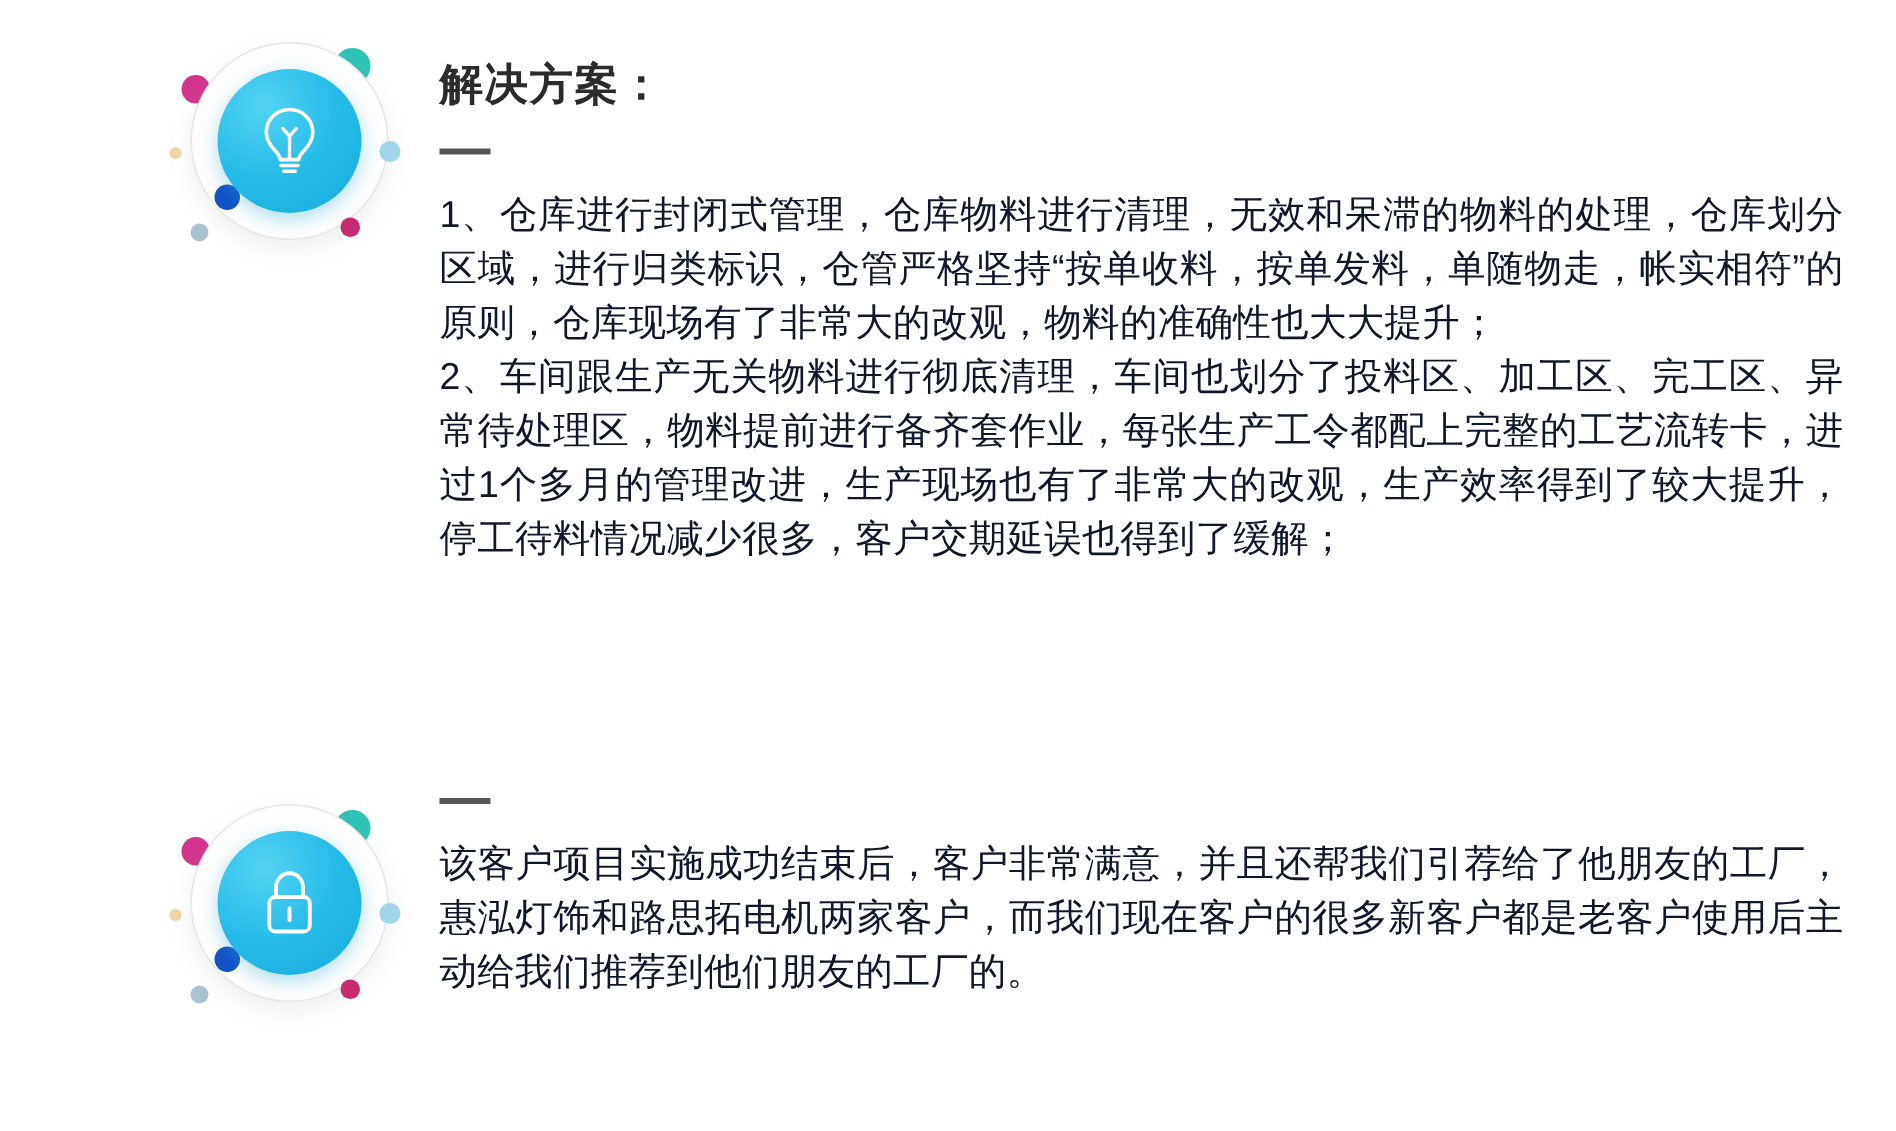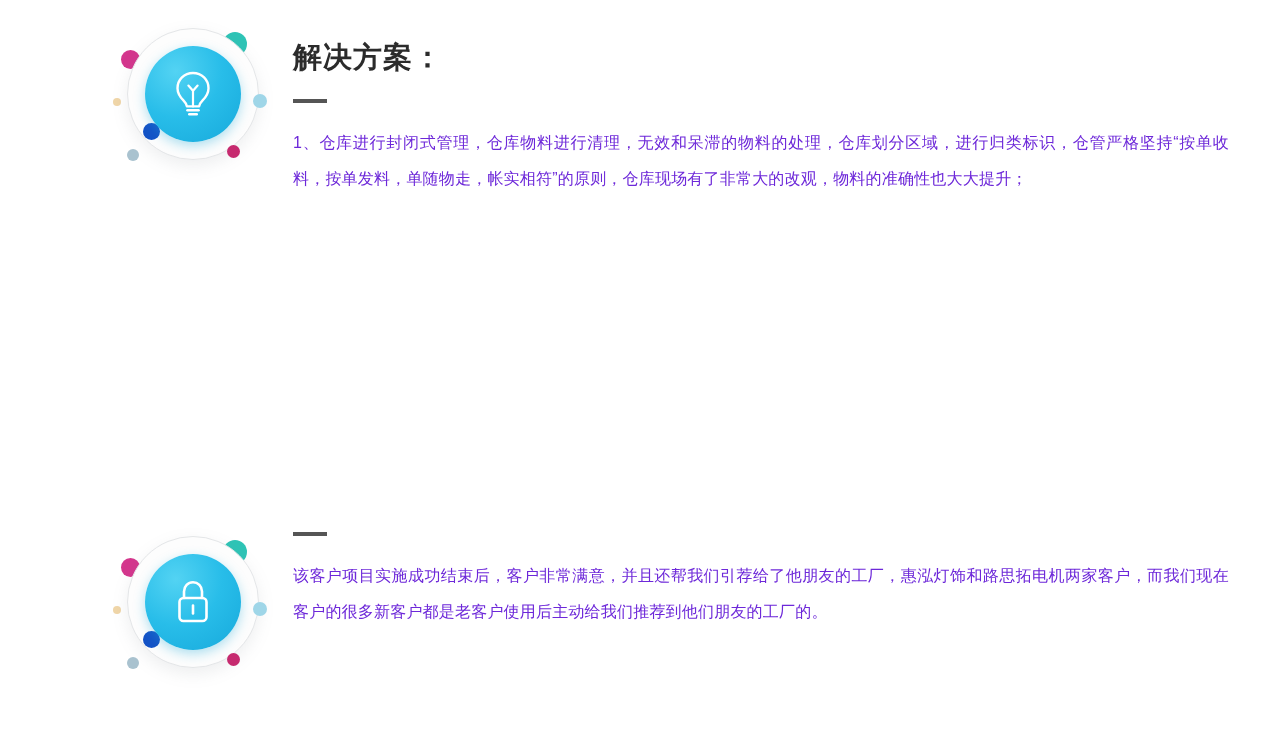--- a/index.html
+++ b/index.html
@@ -94,23 +94,23 @@
     line-height: 1.2;
   }
   .rule {
     width: 34px;
     height: 4px;
     background: #555;
     margin: 24px 0 0 0;
   }
   .body-text {
     margin-top: 22px;
-    font-size: 16px;
+    font-size: 25px;
     line-height: 36px;
-    color: #6d28d9;
+    color: #0f172a;
     text-align: justify;
     letter-spacing: 0.2px;
   }
   .body-text p {
     margin: 0;
   }
 </style>
 </head>
 <body>
 
@@ -139,20 +139,21 @@
           </svg>
         </span>
       </div>
     </div>
 
     <div class="text-col">
       <div class="heading">解决方案：</div>
       <div class="rule"></div>
       <div class="body-text">
         <p>1、仓库进行封闭式管理，仓库物料进行清理，无效和呆滞的物料的处理，仓库划分区域，进行归类标识，仓管严格坚持“按单收料，按单发料，单随物走，帐实相符”的原则，仓库现场有了非常大的改观，物料的准确性也大大提升；</p>
+        <p>2、车间跟生产无关物料进行彻底清理，车间也划分了投料区、加工区、完工区、异常待处理区，物料提前进行备齐套作业，每张生产工令都配上完整的工艺流转卡，进过1个多月的管理改进，生产现场也有了非常大的改观，生产效率得到了较大提升，停工待料情况减少很多，客户交期延误也得到了缓解；</p>
       </div>
     </div>
   </div>
 
   <div class="section section-2">
 
     <div class="badge">
       <div class="dot sand"></div>
       <div class="dot pink"></div>
       <div class="dot teal"></div>

